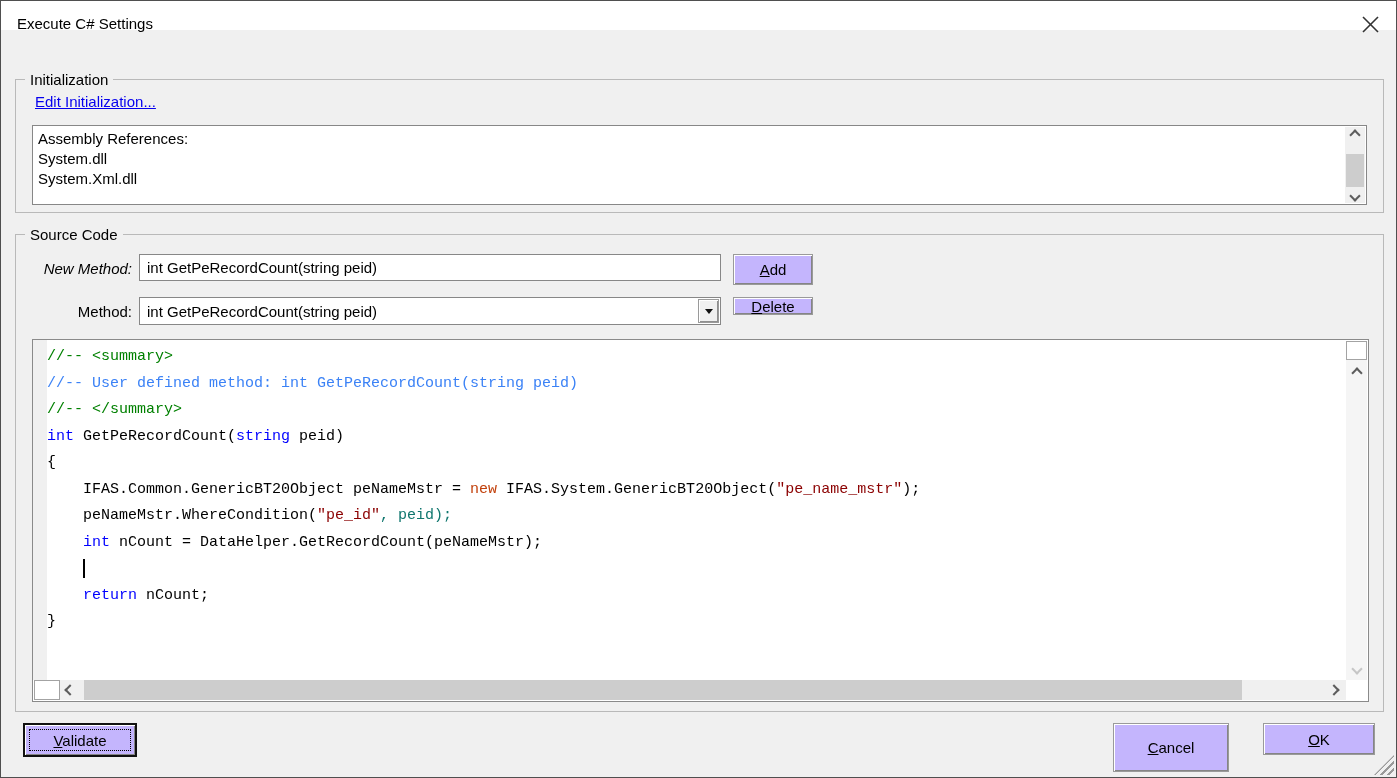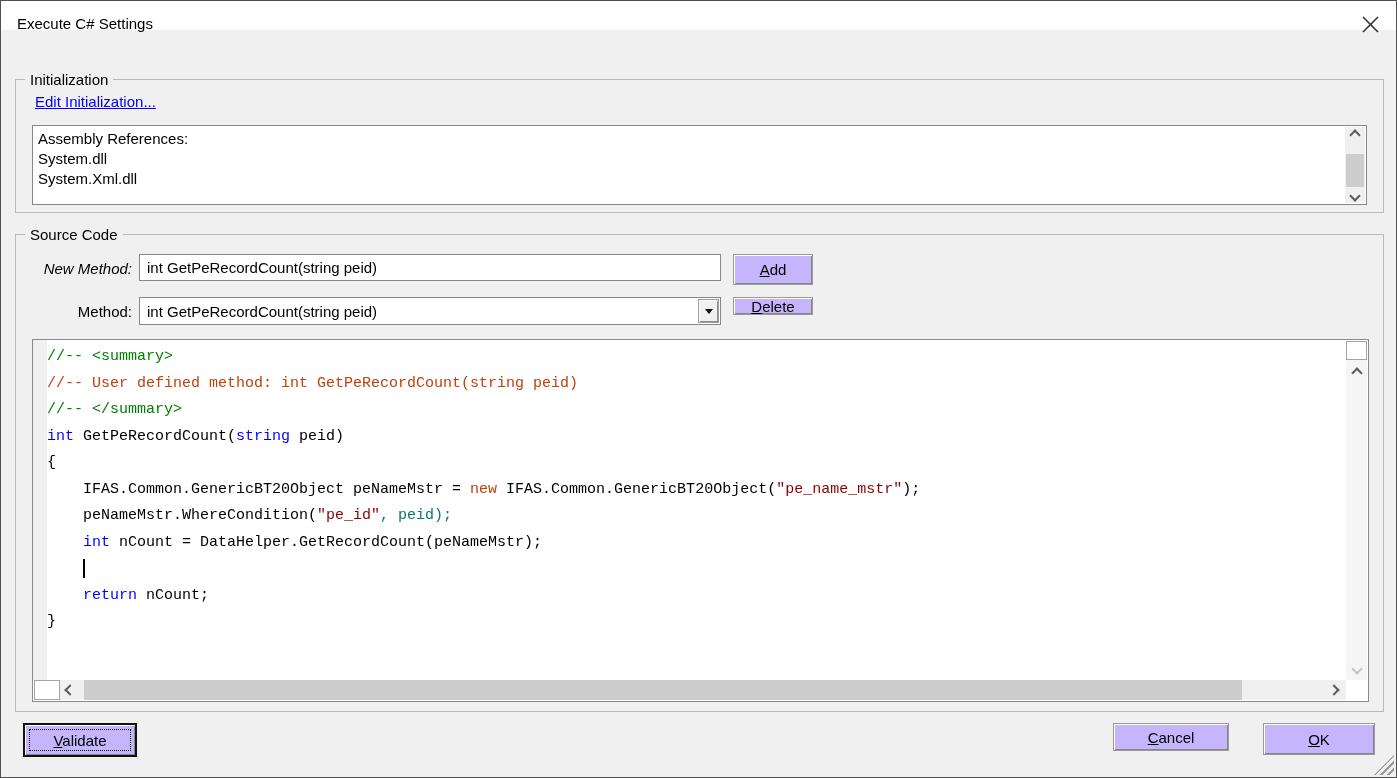--- a/index.html
+++ b/index.html
@@ -52,21 +52,21 @@
   
   .btn { position:absolute; background:#c4b5fd; border:1px solid #9a9a9a;
          box-shadow: inset 1px 1px 0 #ffffff, inset -1px -1px 0 #858585;
          font-family:"Liberation Sans", sans-serif; font-size:15px; color:#000; cursor:pointer; display:block; }
   .btn .mn { display:block; width:100%; text-align:center; }
   .mn::first-letter { text-decoration:underline; }
   .btn-add    { left:717px; top:19px;  width:80px; height:31px; }
   .btn-delete { left:717px; top:62px;  width:80px; height:18px; }
   .btn-validate { left:22px;  top:722px; width:114px; height:34px; border:2px solid #111; position:absolute; }
   .btn-validate::after { content:""; position:absolute; inset:4px; border:1px dotted #000; pointer-events:none; }
-  .btn-cancel { left:1112px; top:722px; width:116px; height:28px; }
+  .btn-cancel { left:1112px; top:722px; width:116px; height:49px; }
   .btn-ok     { left:1262px; top:722px; width:112px; height:32px; }
 
   
   .editor { position:absolute; left:16px; top:104px; right:14px; height:363px; background:#fff; border:1px solid #8a8a8a; }
   .gutter { position:absolute; left:0; top:0; bottom:21px; width:14px; background:#f0f0f0; }
   .code-content { position:absolute; left:14px; top:4px; right:23px; bottom:21px; overflow:hidden;
                   font-family:"Liberation Mono","DejaVu Sans Mono",monospace; font-size:15px; line-height:26.5px;
                   }
   .code-line { white-space:pre; height:26.5px; }
   .caret { display:inline-block; width:1.5px; height:19px; background:#000; vertical-align:middle; }
@@ -135,25 +135,25 @@
         </span>
     </div>
     <button class="btn btn-delete">
         <span class="mn">Delete</span>
       </button>
 
     <div class="editor">
       <div class="gutter"></div>
       <div class="code-content">
           <div class="code-line"><span style="color: rgb(0, 128, 0);">//-- &lt;summary&gt;</span></div>
-          <div class="code-line"><span style="color: #c2410c;">//-- User defined method: int GetPeRecordCount(string peid)</span></div>
+          <div class="code-line"><span style="color: #3b82f6;">//-- User defined method: int GetPeRecordCount(string peid)</span></div>
           <div class="code-line"><span style="color: rgb(0, 128, 0);">//-- &lt;/summary&gt;</span></div>
           <div class="code-line"><span style="color: rgb(0, 0, 255);">int</span><span style="color: rgb(0, 0, 0);"> GetPeRecordCount(</span><span style="color: rgb(0, 0, 255);">string</span><span style="color: rgb(0, 0, 0);"> peid)</span></div>
           <div class="code-line"><span style="color: rgb(0, 0, 0);">{</span></div>
-          <div class="code-line"><span style="color: rgb(0, 0, 0);">    IFAS.Common.GenericBT20Object peNameMstr = </span><span style="color: #c2410c;">new</span><span style="color: rgb(0, 0, 0);"> IFAS.Common.GenericBT20Object(</span><span style="color: rgb(139, 0, 0);">"pe_name_mstr"</span><span style="color: rgb(0, 0, 0);">);</span></div>
+          <div class="code-line"><span style="color: rgb(0, 0, 0);">    IFAS.Common.GenericBT20Object peNameMstr = </span><span style="color: #c2410c;">new</span><span style="color: rgb(0, 0, 0);"> IFAS.System.GenericBT20Object(</span><span style="color: rgb(139, 0, 0);">"pe_name_mstr"</span><span style="color: rgb(0, 0, 0);">);</span></div>
           <div class="code-line"><span style="color: rgb(0, 0, 0);">    peNameMstr.WhereCondition(</span><span style="color: rgb(139, 0, 0);">"pe_id"</span><span style="color: #0f766e;">, peid);</span></div>
           <div class="code-line"><span style="color: rgb(0, 0, 0);">    </span><span style="color: rgb(0, 0, 255);">int</span><span style="color: rgb(0, 0, 0);"> nCount = DataHelper.GetRecordCount(peNameMstr);</span></div>
           <div class="code-line"><span style="color: rgb(0, 0, 0);">    </span><span class="caret"></span></div>
           <div class="code-line"><span style="color: rgb(0, 0, 0);">    </span><span style="color: rgb(0, 0, 255);">return</span><span style="color: rgb(0, 0, 0);"> nCount;</span></div>
           <div class="code-line"><span style="color: rgb(0, 0, 0);">}</span></div>
         </div>
 
       <div class="ed-vscroll">
         <div class="ed-corner-top"></div>
         <div class="sb-btn" style="top:24px;">

